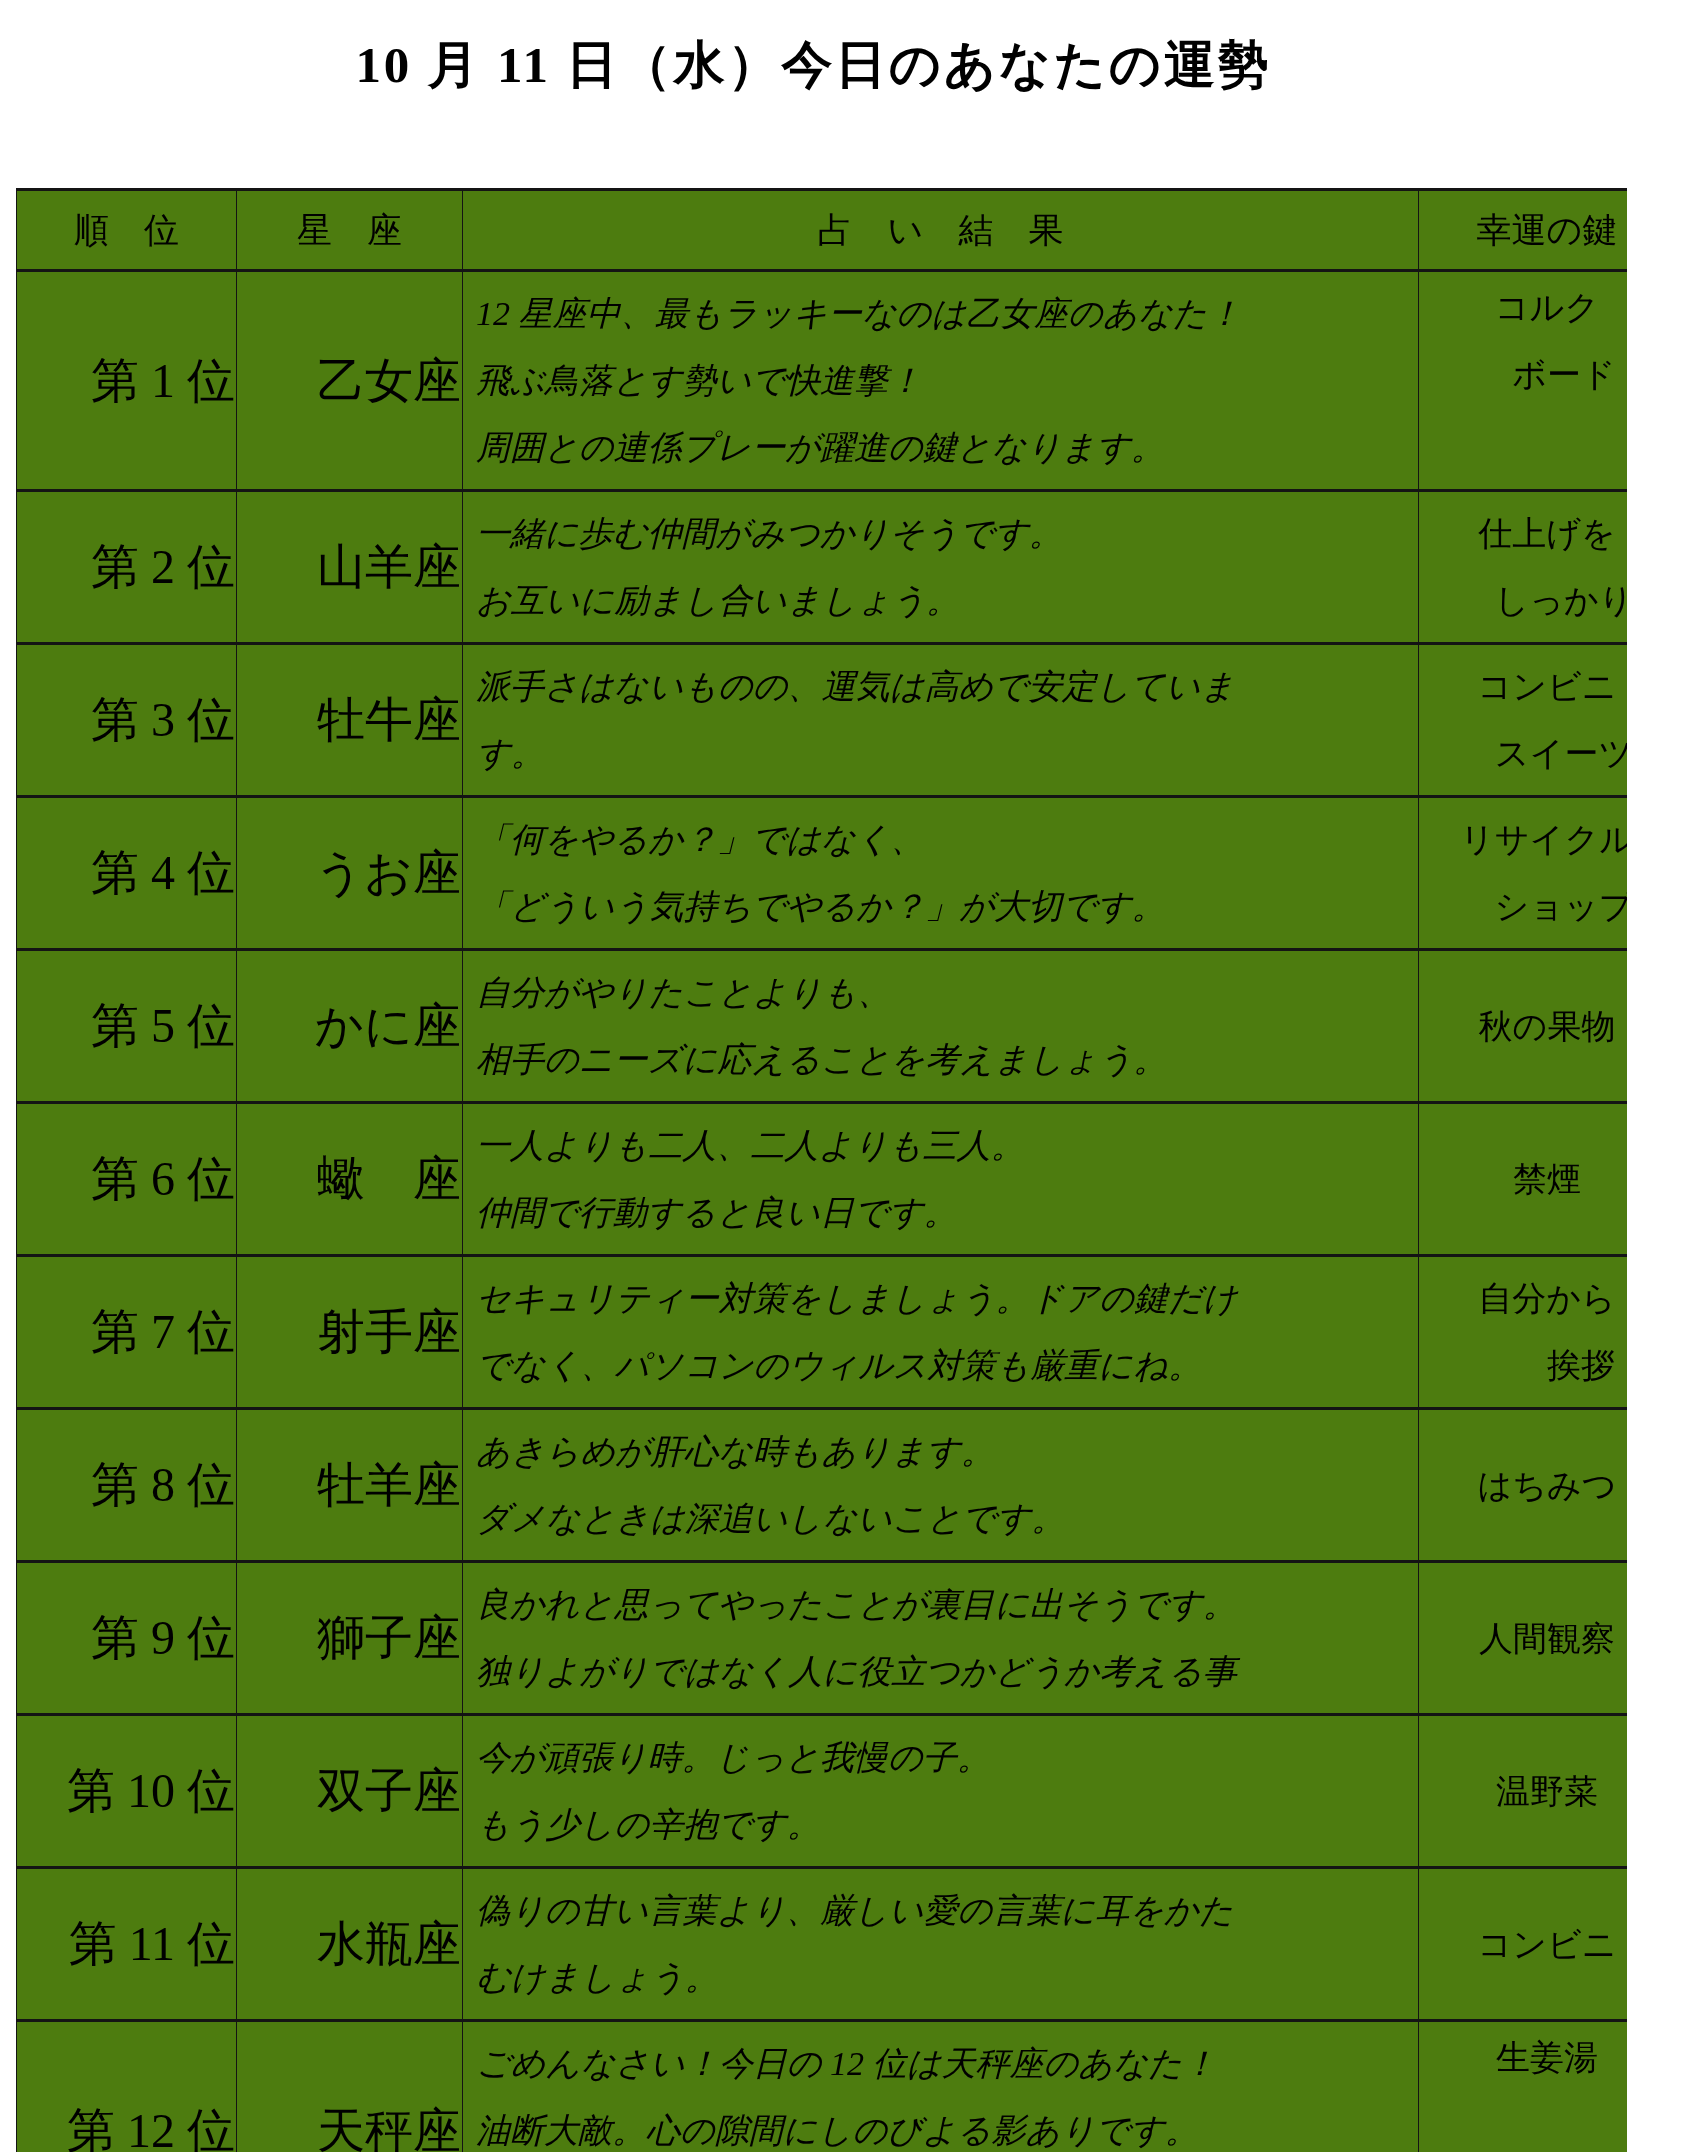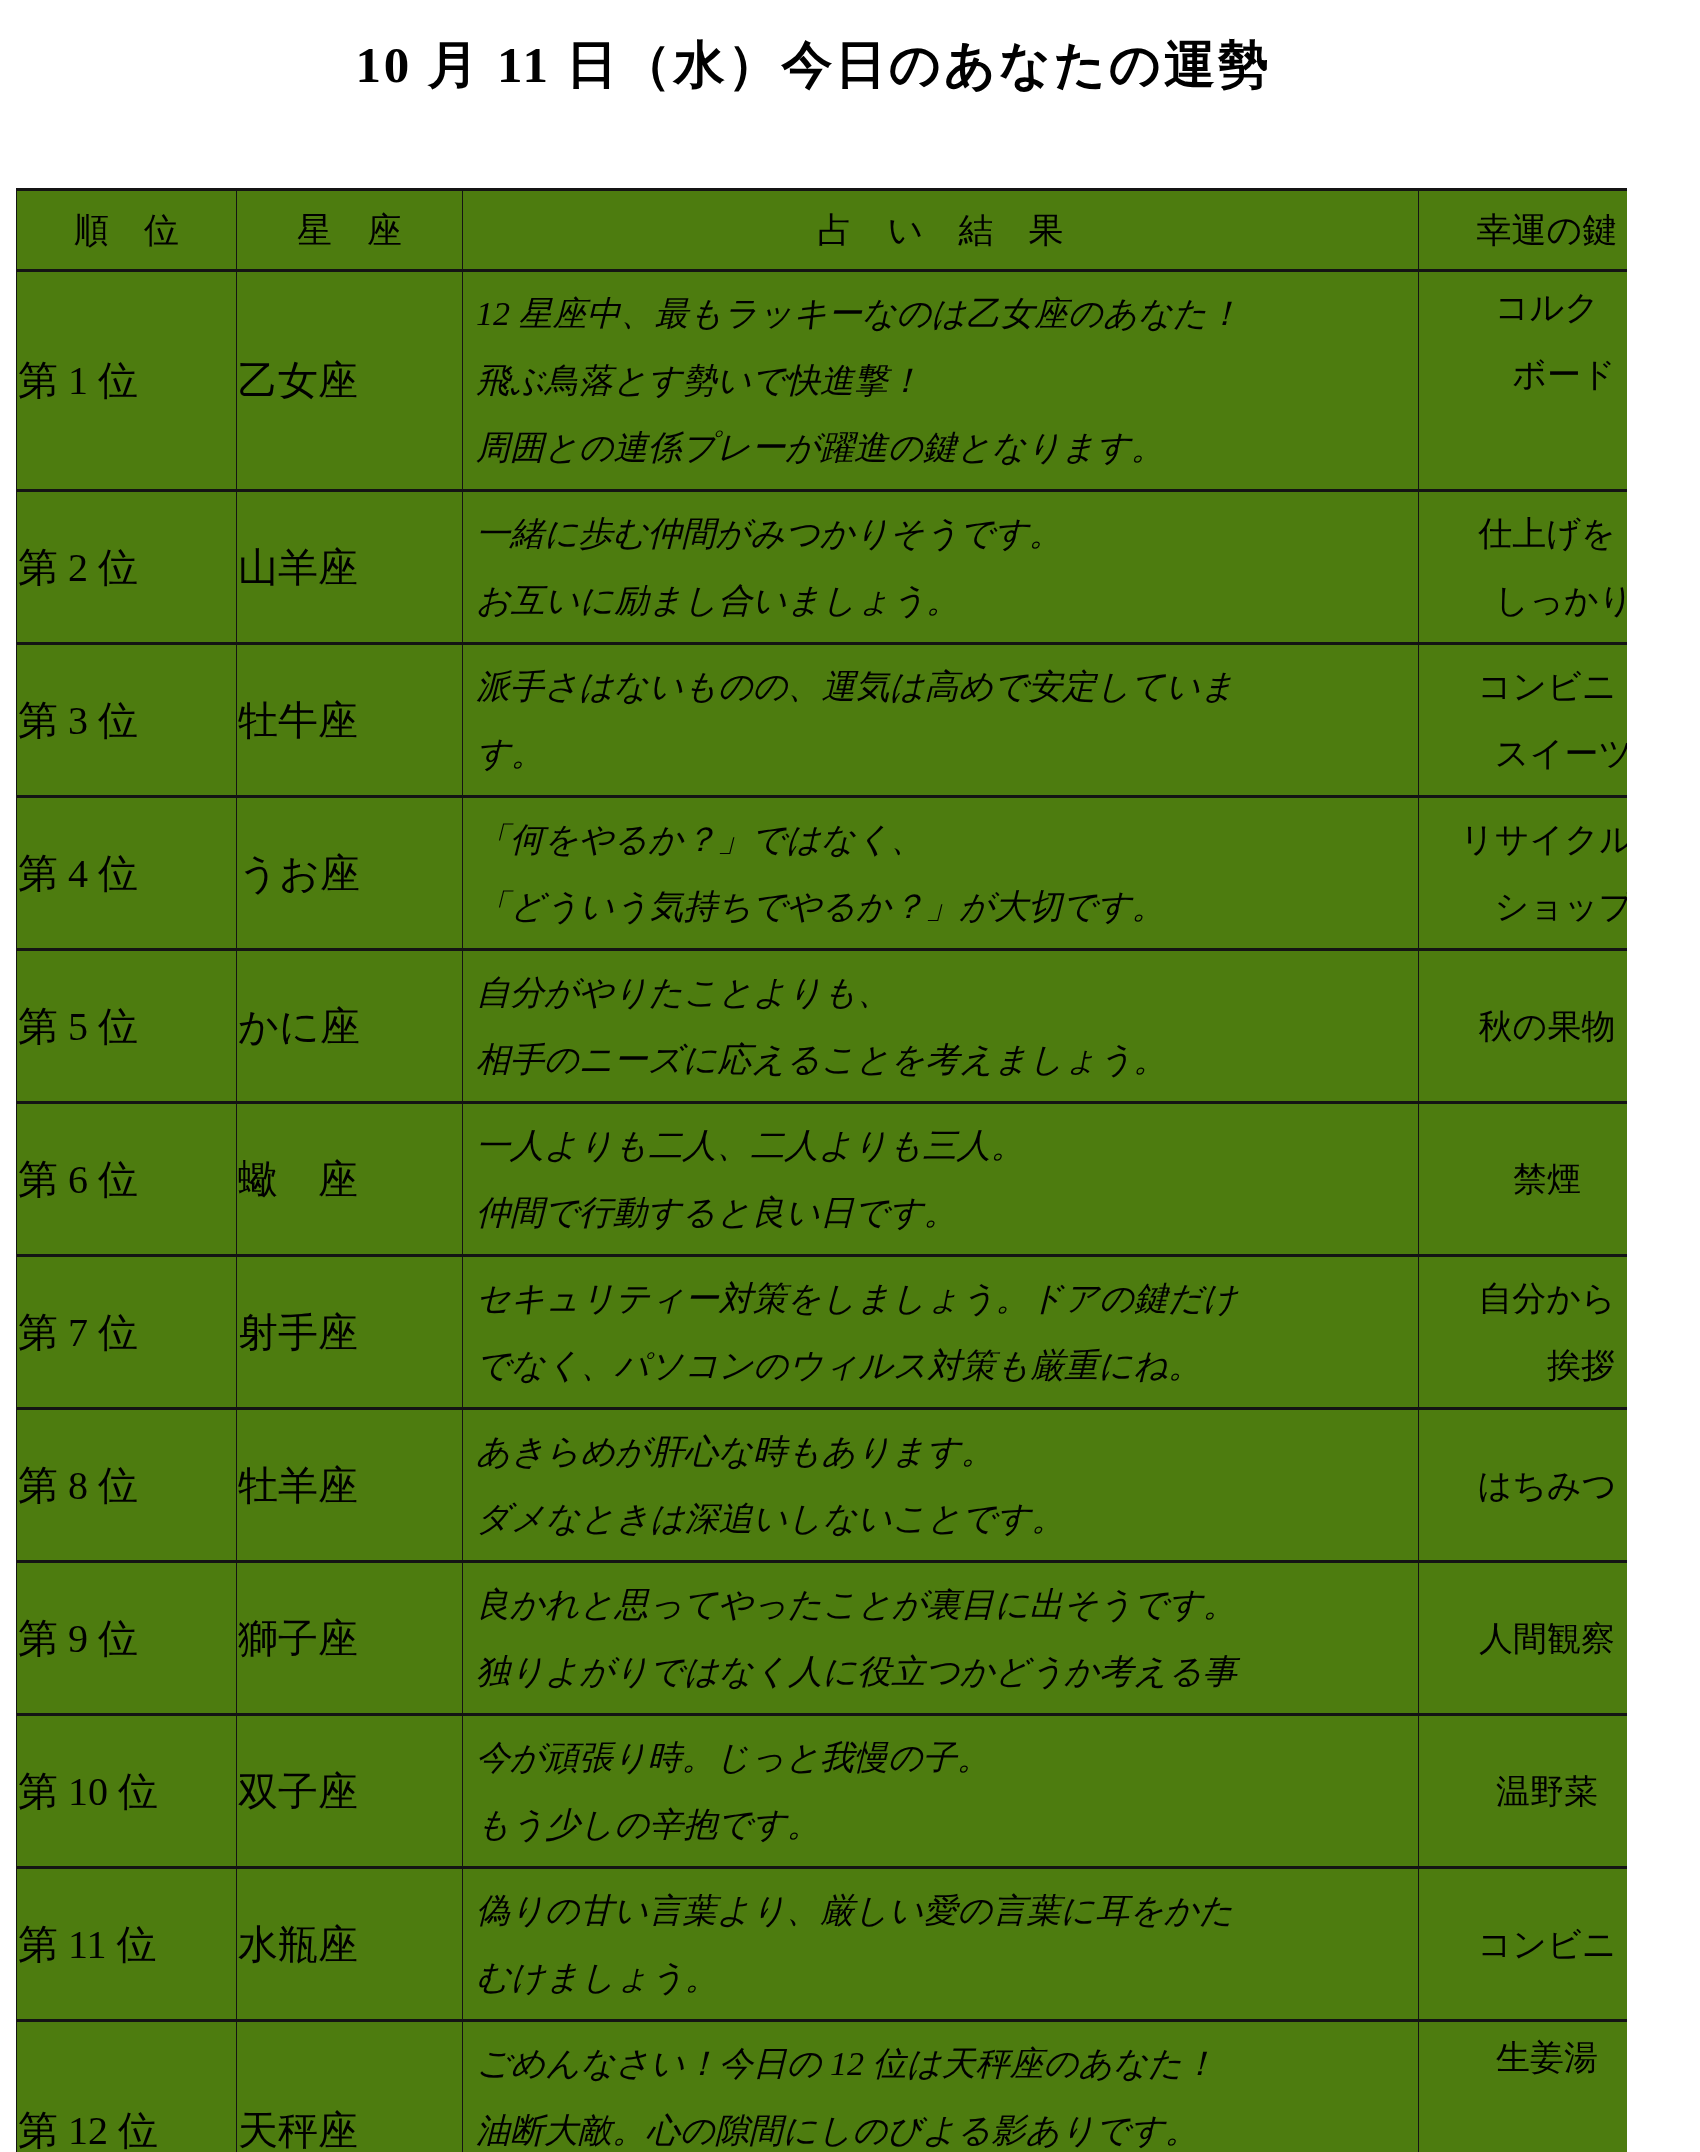--- a/index.html
+++ b/index.html
@@ -49,22 +49,22 @@
   }
   .fortune-table thead tr { height: 81px; }
   .fortune-table tr.lines-2 { height: 142px; }
   .fortune-table tr.lines-3 { height: 204px; }
   .fortune-table th {
     font-size: 35px;
     text-align: center;
     white-space: pre;
   }
   td.cell-rank, td.cell-sign {
-    font-size: 40px;
-    text-align: left;
+    font-size: 48px;
+    text-align: right;
     white-space: pre;
   }
   td.cell-result {
     font-size: 34px;
     text-align: left;
     padding: 8px 13px;
     line-height: 67px;
     white-space: pre-line;
     font-style: italic;
   }

